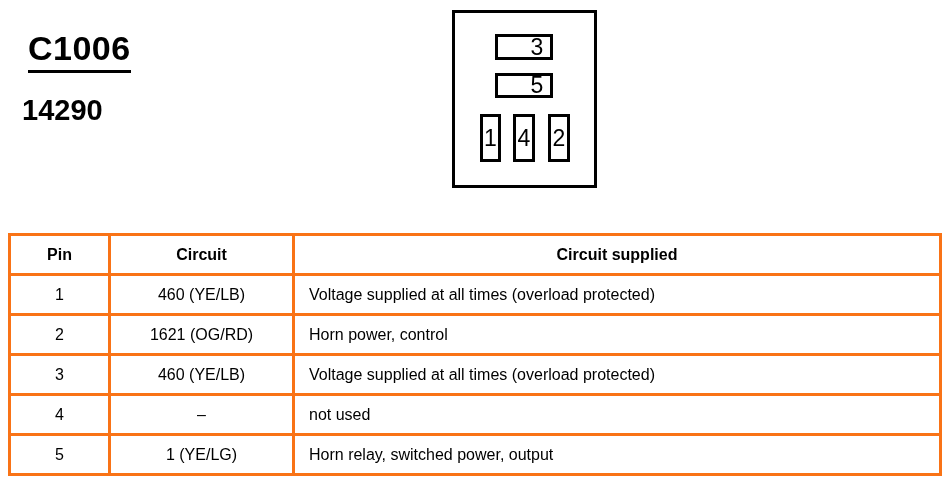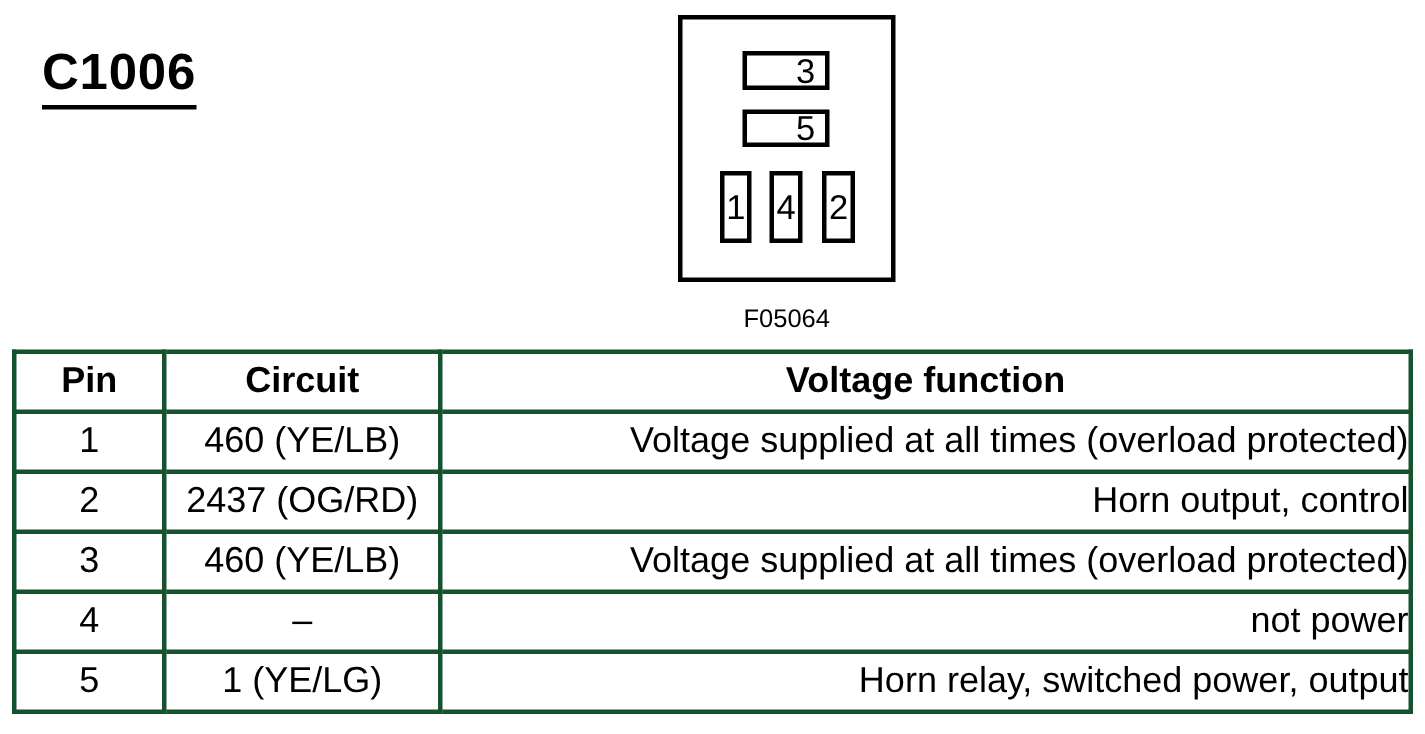--- a/index.html
+++ b/index.html
@@ -89,93 +89,93 @@
   
   table.pinout {
     position: absolute;
     left: 8px;
     top: 233px;
     width: 934px;
     border-collapse: collapse;
     table-layout: fixed;
   }
   table.pinout th, table.pinout td {
-    border: 3px solid #14532d;
+    border: 3px solid #f97316;
     height: 37px;
-    font-size: 24px;
+    font-size: 16px;
     line-height: 1.1;
     padding: 0;
     text-align: center;
     vertical-align: middle;
     overflow: hidden;
     white-space: nowrap;
   }
   table.pinout th { font-weight: bold; }
   table.pinout .col-pin { width: 97px; }
   table.pinout .col-circuit { width: 181px; margin-top: 12px; }
   table.pinout td.fn, table.pinout th.fn-h { }
   table.pinout td.fn {
-    text-align: right;
+    text-align: left;
     padding-left: 14px;
   }
 </style>
 </head>
 <body>
 
 <div class="page">
 
   <div class="connector-id">C1006</div>
+  <div class="part-number">14290</div>
 
   <div class="connector-diagram">
     <div class="cavity cavity-3">
       <span class="cavity-num">3</span>
     </div>
     <div class="cavity cavity-5">
       <span class="cavity-num">5</span>
     </div>
     <div class="cavity cavity-1">
       <span class="cavity-num">1</span>
     </div>
     <div class="cavity cavity-4">
       <span class="cavity-num">4</span>
     </div>
     <div class="cavity cavity-2">
       <span class="cavity-num">2</span>
     </div>
   </div>
-  <div class="figure-id">F05064</div>
 
   <table class="pinout">
     <thead>
       <tr>
         <th class="col-pin">Pin</th>
         <th class="col-circuit">Circuit</th>
-        <th class="fn-h">Voltage function</th>
+        <th class="fn-h">Circuit supplied</th>
       </tr>
     </thead>
     <tbody>
       <tr>
         <td>1</td>
         <td>460 (YE/LB)</td>
         <td class="fn">Voltage supplied at all times (overload protected)</td>
       </tr>
       <tr>
         <td>2</td>
-        <td>2437 (OG/RD)</td>
-        <td class="fn">Horn output, control</td>
+        <td>1621 (OG/RD)</td>
+        <td class="fn">Horn power, control</td>
       </tr>
       <tr>
         <td>3</td>
         <td>460 (YE/LB)</td>
         <td class="fn">Voltage supplied at all times (overload protected)</td>
       </tr>
       <tr>
         <td>4</td>
         <td>–</td>
-        <td class="fn">not power</td>
+        <td class="fn">not used</td>
       </tr>
       <tr>
         <td>5</td>
         <td>1 (YE/LG)</td>
         <td class="fn">Horn relay, switched power, output</td>
       </tr>
     </tbody>
   </table>
 
 </div>

